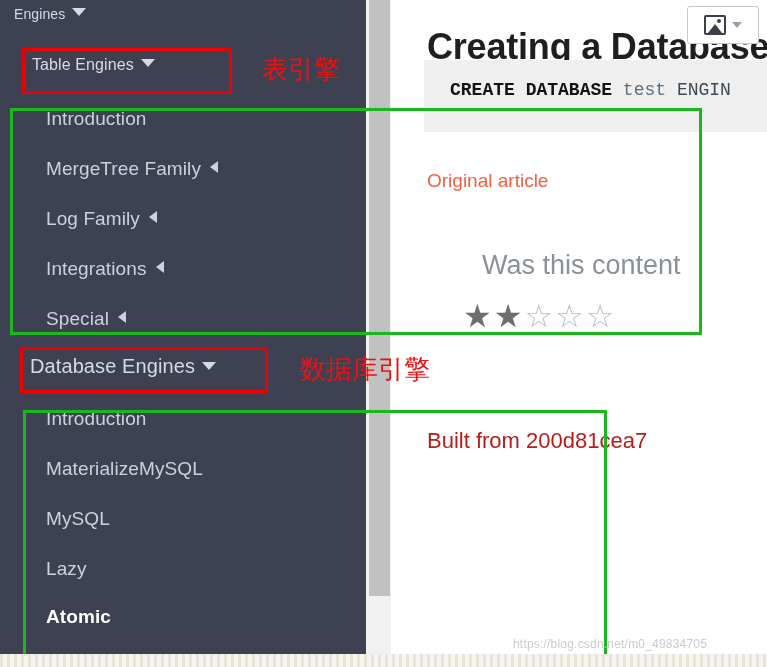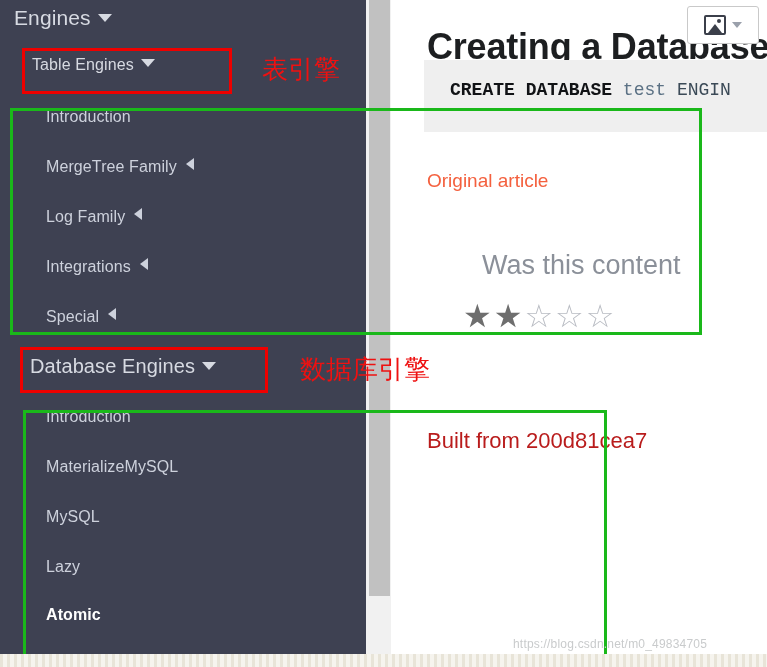--- a/index.html
+++ b/index.html
@@ -21,37 +21,37 @@
   #sidebar {
     position: absolute;
     left: 0; top: 0;
     width: 366px; height: 654px;
     background: #3e4152;
     overflow: hidden;
   }
   .nav-header {
     position: absolute;
     color: #d7dae2;
-    font-size: 21px;
+    font-size: 14px;
     letter-spacing: .1px;
     white-space: nowrap;
   }
   .nav-header .caret-down {
     display: inline-block;
     margin-left: 7px;
     width: 0; height: 0;
     vertical-align: 3px;
     border-left: 7px solid transparent;
     border-right: 7px solid transparent;
     border-top: 8px solid #d7dae2;
   }
   .nav-item {
     position: absolute;
     color: #cdd1dc;
-    font-size: 16px;
+    font-size: 19px;
     white-space: nowrap;
     letter-spacing: .1px;
   }
   .nav-item.active {
     color: #ffffff;
     font-weight: bold;
   }
   .caret-left {
     display: inline-block;
     margin-left: 9px;

